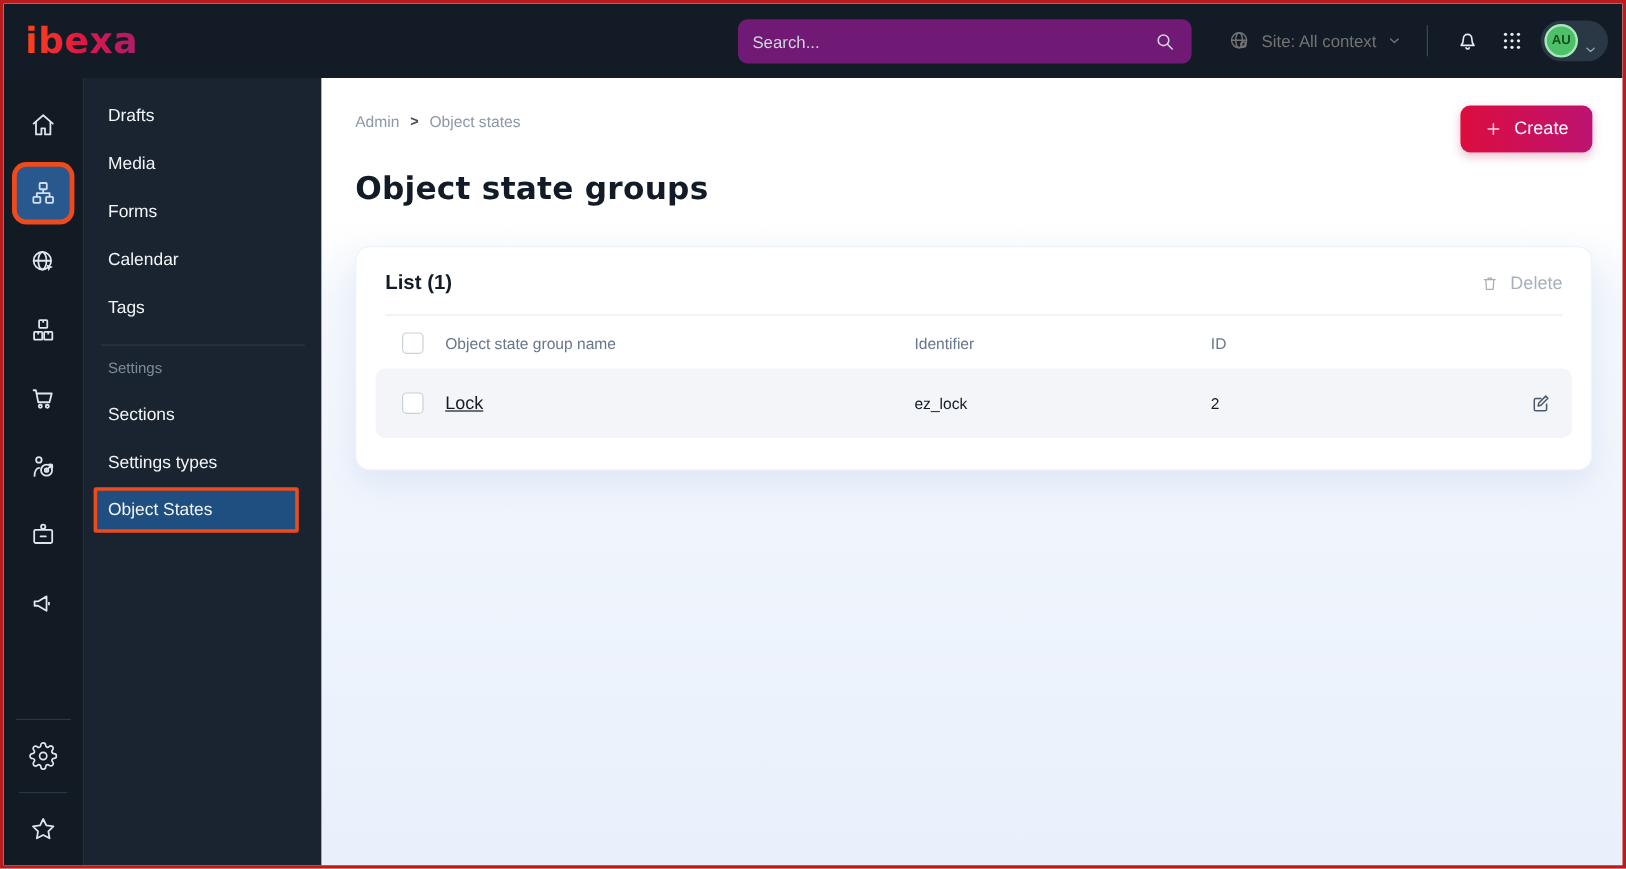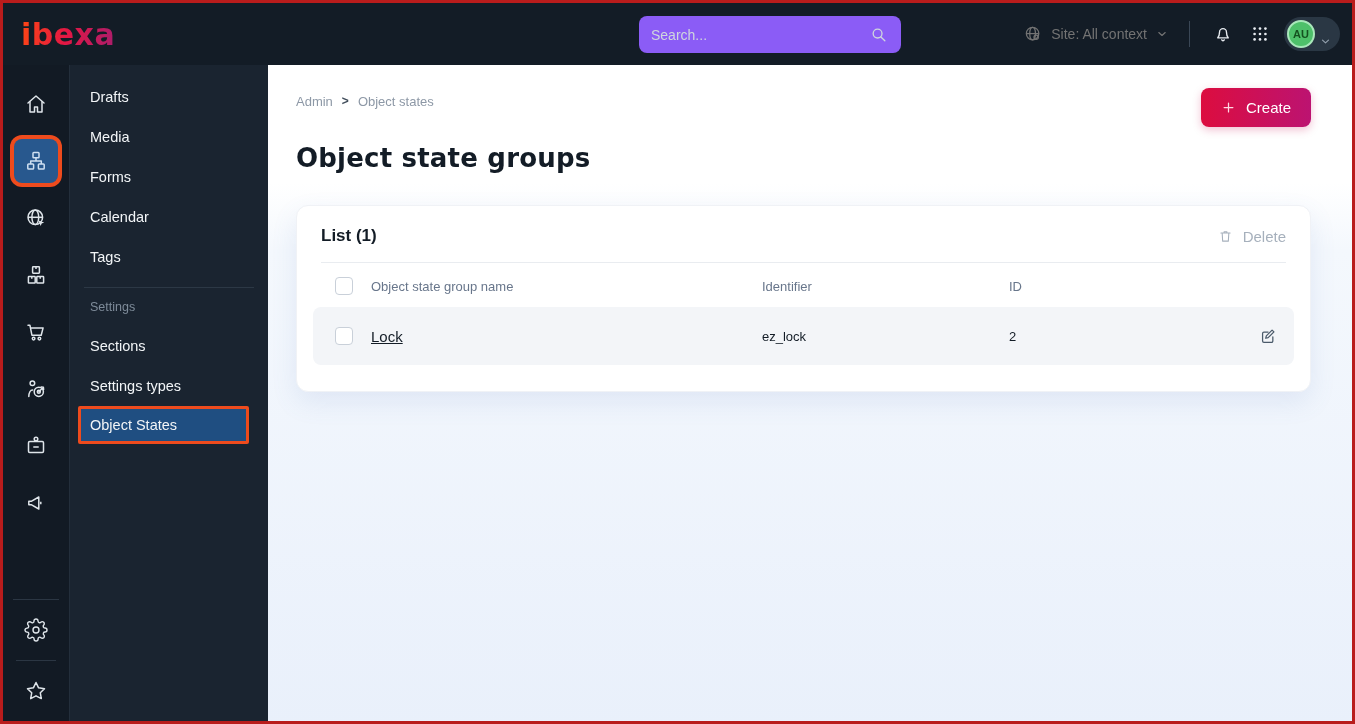--- a/index.html
+++ b/index.html
@@ -6,21 +6,21 @@
   html,body { background:#fff; }
   body { font-family:"Liberation Sans", sans-serif; }
 
   .frame { width:1355px; height:724px; border:3px solid #b91c1c; display:flex; flex-direction:column; overflow:hidden; background:#fff; }
 
   
   .topbar { height:62px; background:#131c26; position:relative; display:flex; align-items:center; flex-shrink:0; }
   .logo { margin-left:18px; font-family:"DejaVu Sans", sans-serif; font-size:30px; font-weight:bold; letter-spacing:.5px;
           background:linear-gradient(100deg,#ff4713 0%,#e31744 48%,#aa1d6c 100%);
           -webkit-background-clip:text; background-clip:text; -webkit-text-fill-color:transparent; color:transparent; }
-  .search { position:absolute; left:636px; top:13px; width:262px; height:37px; background:#8b5cf6; border-radius:8px;
+  .search { position:absolute; left:612px; top:13px; width:378px; height:37px; background:#701a75; border-radius:8px;
             display:flex; align-items:center; padding:0 12px; }
   .search input { flex:1; background:transparent; border:none; outline:none; color:#e6ebf0; font-size:14px; }
   .search input::placeholder { color:#cfd6dd; }
   .top-right { position:absolute; right:12px; display:flex; align-items:center; gap:12px; }
   .site-ctx { display:flex; align-items:center; gap:8px; color:#737373; font-size:14px; cursor:pointer; }
   .vdiv { width:1px; height:26px; background:#3a4756; margin:0 8px; }
   .tb-icon-btn { background:none; border:none; color:#e8ecf1; display:flex; align-items:center; cursor:pointer; padding:2px; }
   .avatar-pill { display:flex; align-items:flex-end; gap:4px; background:#2a3744; border-radius:999px; padding:3px 8px 3px 3px; cursor:pointer; }
   .avatar { width:28px; height:28px; border-radius:50%; background:#4ec06a; border:2px solid #a9e7ba; color:#14501f;
             font-weight:bold; font-size:11px; display:flex; align-items:center; justify-content:center; }
@@ -37,21 +37,21 @@
   .hdiv { height:1px; background:#2b3643; width:46px; margin:4px 0; }
 
   
   .menubar { width:198px; background:#1a2430; color:#f2f5f7; padding-top:12px; display:flex; flex-direction:column; }
   .mitem { padding:12px 0 12px 20px; font-size:14.5px; cursor:pointer; }
   .mdivider { height:1px; background:#2c3845; margin:10px 14px 8px; }
   .msection { color:#7e8b99; font-size:12.5px; padding:4px 0 12px 20px; }
   .mitem.active { background:#1f4e81; border:3px solid #ee4b1d; margin:0 19px 0 8px; padding:8px 0 8px 9px; border-radius:2px; }
 
   
-  .main { flex:1; padding:0 41px 0 28px; background:linear-gradient(180deg,#ffffff 0px,#ffffff 118px,#f4f8fd 185px,#e9f0fb 662px); overflow:hidden; }
+  .main { flex:1; padding:0 25px 0 28px; background:linear-gradient(180deg,#ffffff 0px,#ffffff 118px,#f4f8fd 185px,#e9f0fb 662px); overflow:hidden; }
   .main-header { display:flex; justify-content:space-between; align-items:center; margin-top:16px; height:40px; }
   .breadcrumb { font-size:13px; color:#8d98a6; display:flex; gap:9px; align-items:center; }
   .bc-sep { color:#414d5b; font-weight:bold; font-size:12px; }
   .bc-link { cursor:pointer; }
   .create-btn { display:flex; align-items:center; gap:10px; background:linear-gradient(90deg,#dc0d3f,#bc1371); color:#fff;
                 font-size:15px; border:none; border-radius:8px; padding:0 20px; height:39px; cursor:pointer;
                 box-shadow:0 3px 8px rgba(200,15,80,.25); font-family:"Liberation Sans",sans-serif;margin-top:12px; }
   .create-plus { color:#ffd9e2; display:flex; }
   .page-title { font-family:"DejaVu Sans", sans-serif; font-size:26px; font-weight:bold; color:#131c26; margin-top:22px; letter-spacing:.2px; }
 

